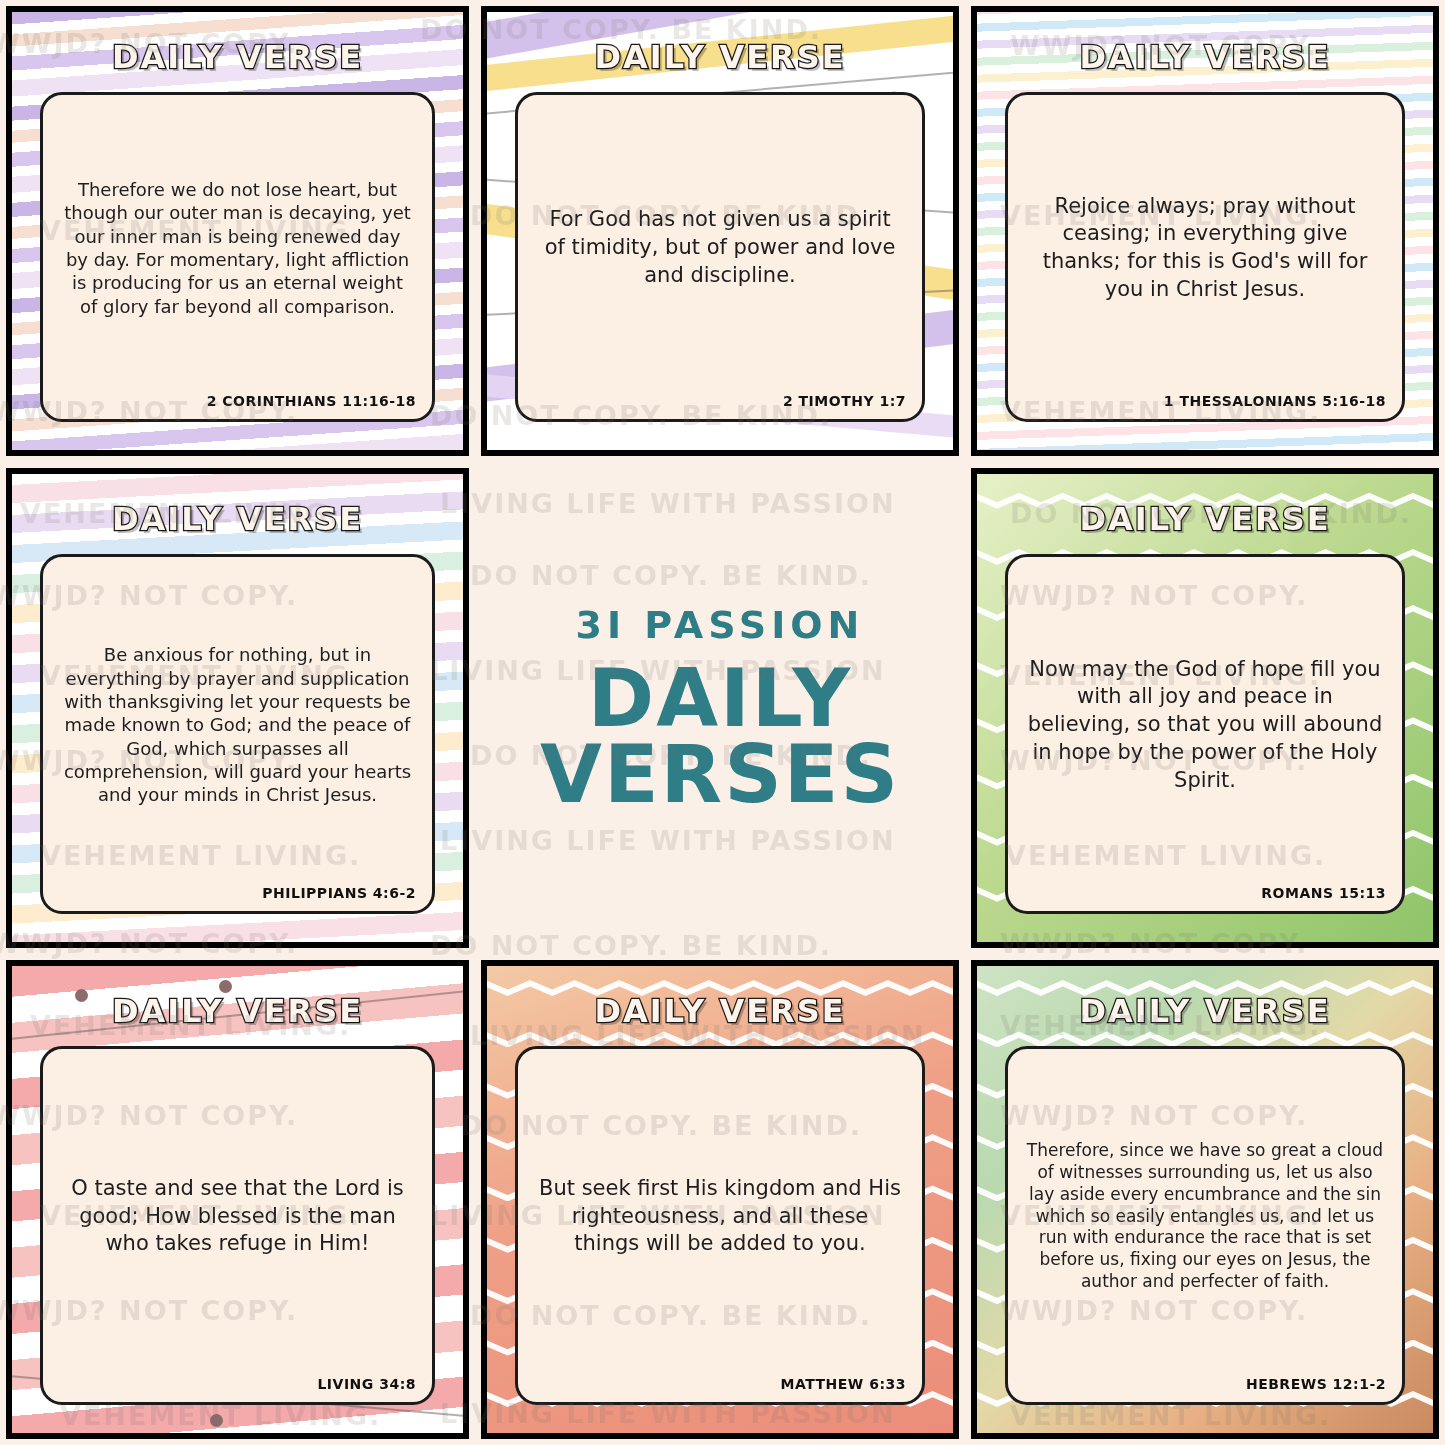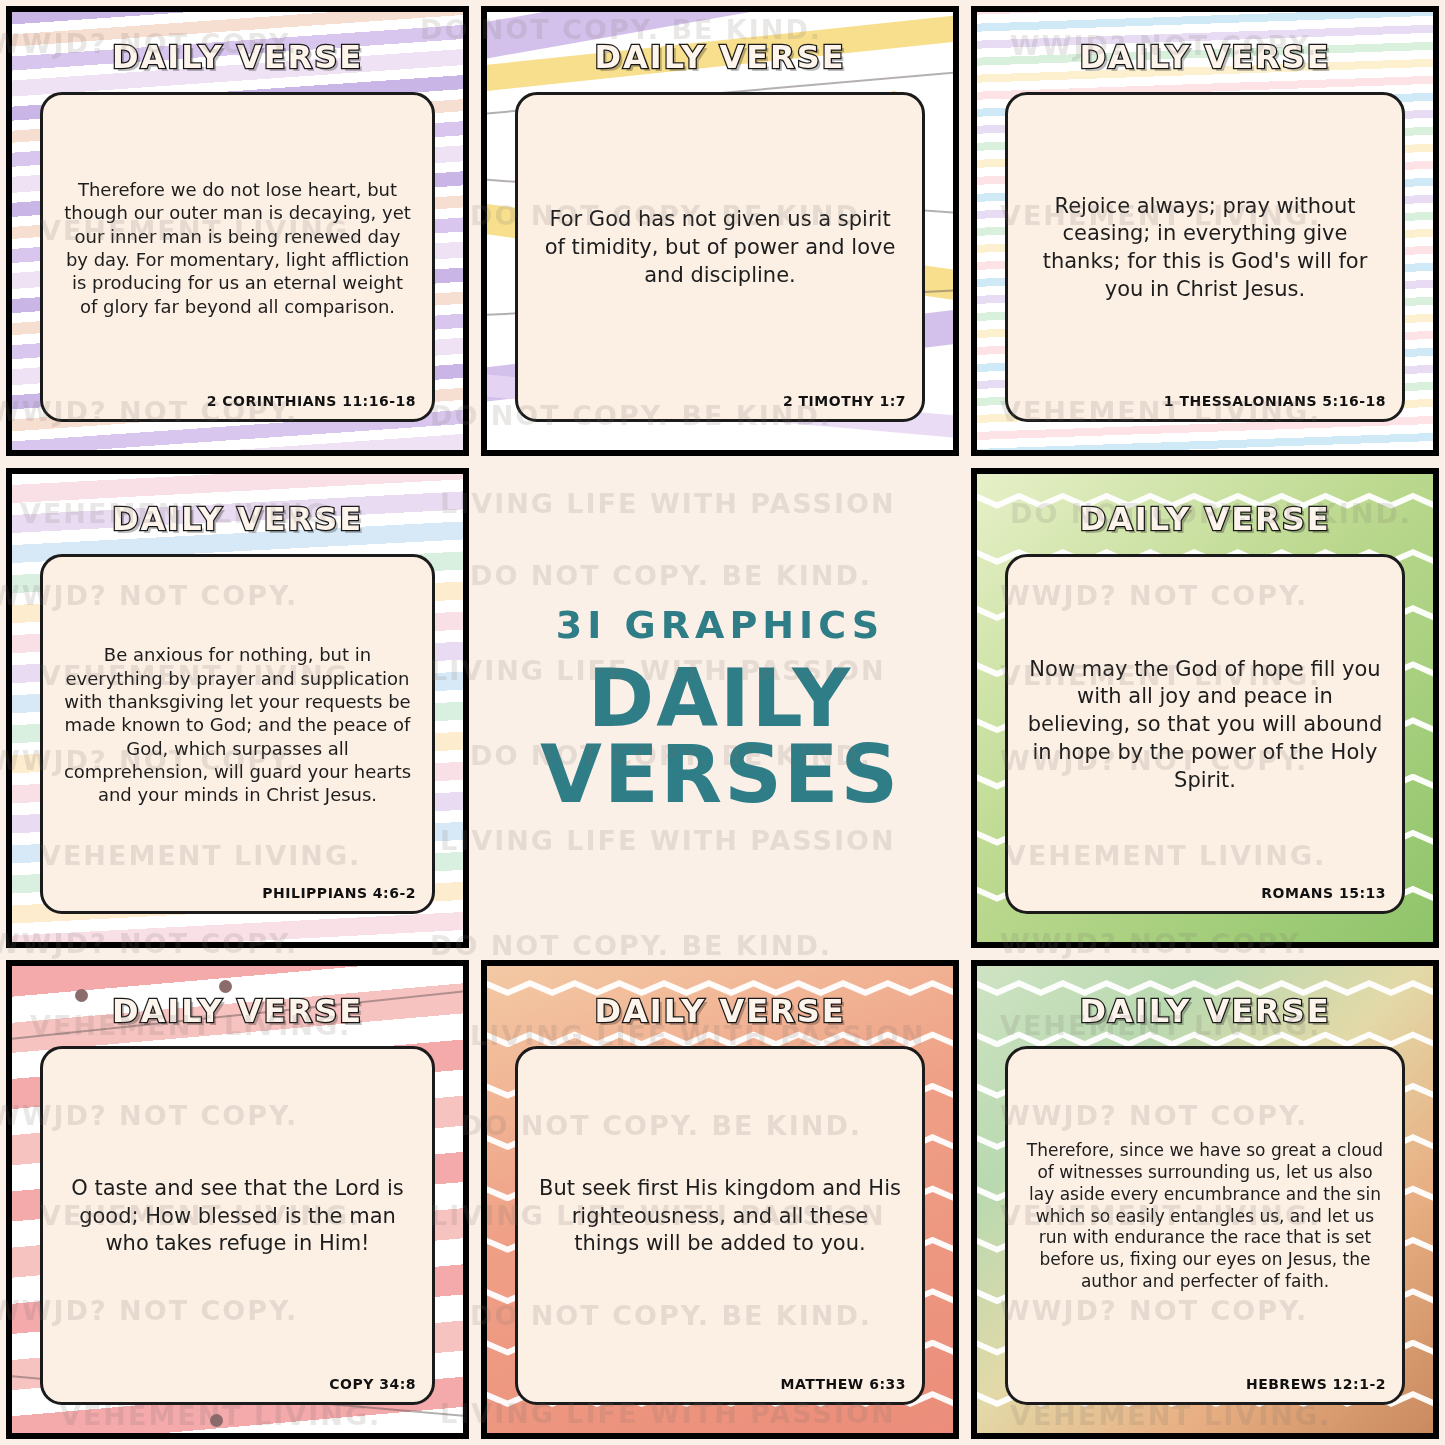--- a/index.html
+++ b/index.html
@@ -246,21 +246,21 @@
       <div class="title">DAILY VERSE</div>
       <div class="verse-box">
         <div class="verse-text sm">Be anxious for nothing, but in everything by prayer and supplication with thanksgiving let your requests be made known to God; and the peace of God, which surpasses all comprehension, will guard your hearts and your minds in Christ Jesus.</div>
         <div class="ref">PHILIPPIANS 4:6-2</div>
       </div>
     </div>
   </div>
 
   <div class="cell">
     <div class="center">
-      <div class="brand">3I GRAPHICS</div>
+      <div class="brand">3I PASSION</div>
       <div class="big">DAILY</div>
       <div class="big">VERSES</div>
     </div>
   </div>
 
   <div class="cell">
     <div class="card">
       <div class="bg bg-green-chevron">
         <div class="chev" style="top:4%"></div>
           <div class="chev" style="top:16%"></div>
@@ -286,21 +286,21 @@
         <div class="wline" style="left:-5%;top:92%;width:115%;transform:rotate(5deg);"></div>
         <div class="dot" style="left:14%;top:5%;width:13px;height:13px;background:#8c6b6b;"></div>
         <div class="dot" style="left:46%;top:3%;width:13px;height:13px;background:#8c6b6b;"></div>
         <div class="dot" style="left:10%;top:73%;width:13px;height:13px;background:#8c6b6b;"></div>
         <div class="dot" style="left:44%;top:96%;width:13px;height:13px;background:#8c6b6b;"></div>
         <div class="dot" style="left:88%;top:64%;width:13px;height:13px;background:#8c6b6b;"></div>
       </div>
       <div class="title">DAILY VERSE</div>
       <div class="verse-box">
         <div class="verse-text">O taste and see that the Lord is good; How blessed is the man who takes refuge in Him!</div>
-        <div class="ref">COPY 34:8</div>
+        <div class="ref">LIVING 34:8</div>
       </div>
     </div>
   </div>
 
   <div class="cell">
     <div class="card">
       <div class="bg bg-peach-chevron">
         <div class="chev" style="top:3%"></div>
           <div class="chev" style="top:14%"></div>
         <div class="chev" style="top:25%"></div>

